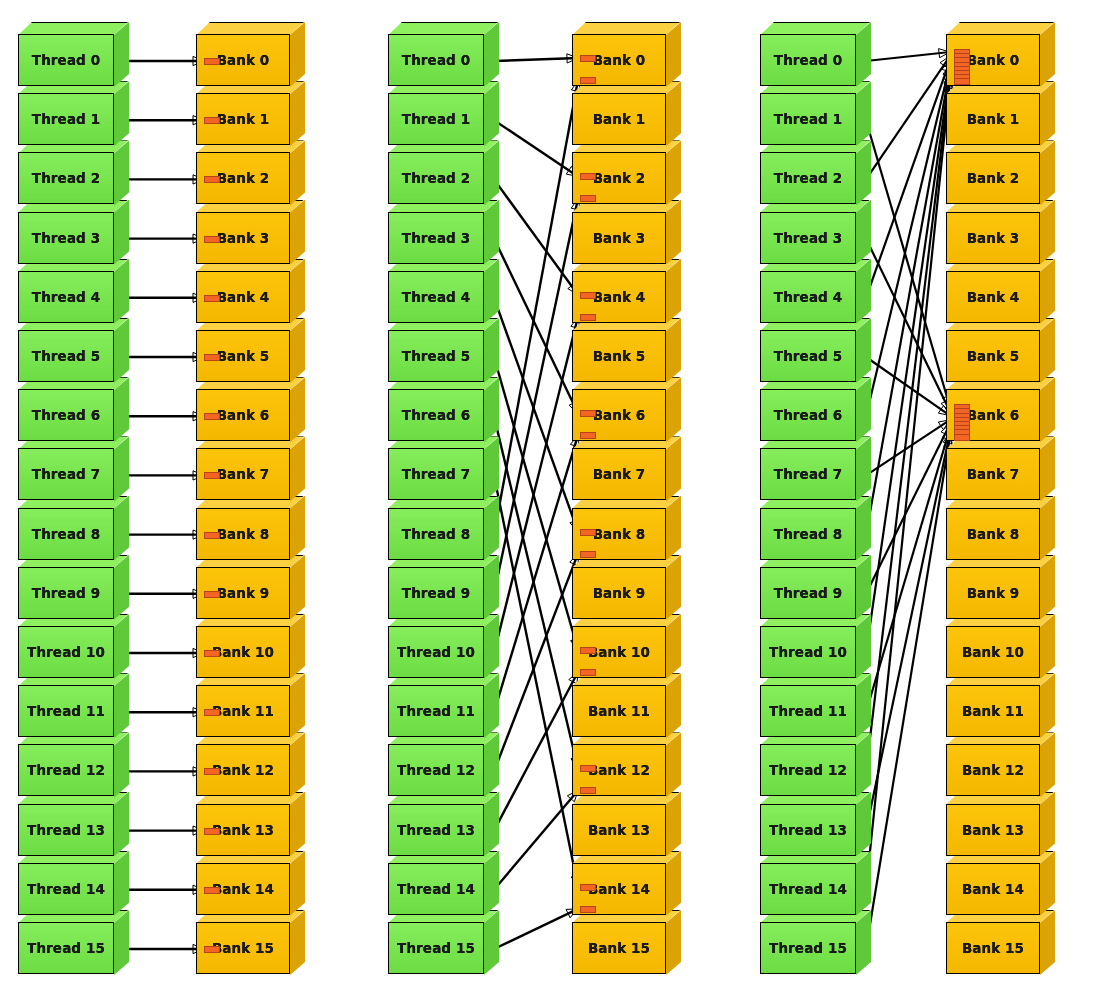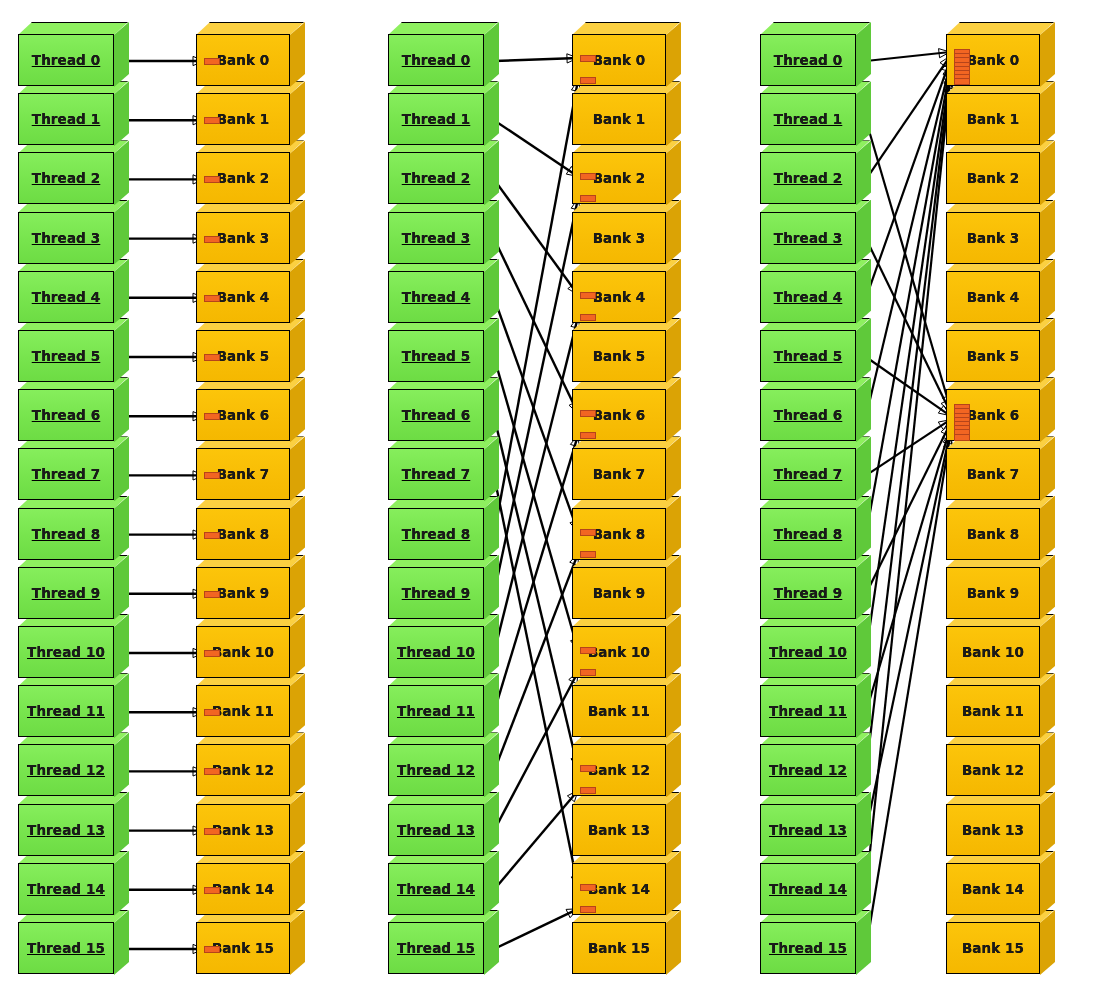--- a/index.html
+++ b/index.html
@@ -26,21 +26,21 @@
     letter-spacing:.1px;white-space:nowrap;
     text-shadow:0 0 0 #000;
   }
   .box .top{
     position:absolute;left:0;top:0;width:100%;height:13px;
   }
   .box .side{
     position:absolute;top:0;height:65px;
   }
   
-  .green .face{background:linear-gradient(180deg,#86ee5c 0%,#77e44d 55%,#6ddc44 100%);text-decoration:underline;}
+  .green .face{background:linear-gradient(180deg,#86ee5c 0%,#77e44d 55%,#6ddc44 100%);}
   .green .top   {background:#8ef05f;}
   .green .side  {background:#5fc93a;}
   
   .amber .face{background:linear-gradient(180deg,#fcc50a 0%,#f8bd05 55%,#f5b800 100%);}
   .amber .top   {background:#fbd041;}
   .amber .side  {background:#dba305;}
 
   .marker{
     position:absolute;width:16px;height:7px;background:#f26522;
     border:1px solid #b5441a;box-sizing:border-box;

